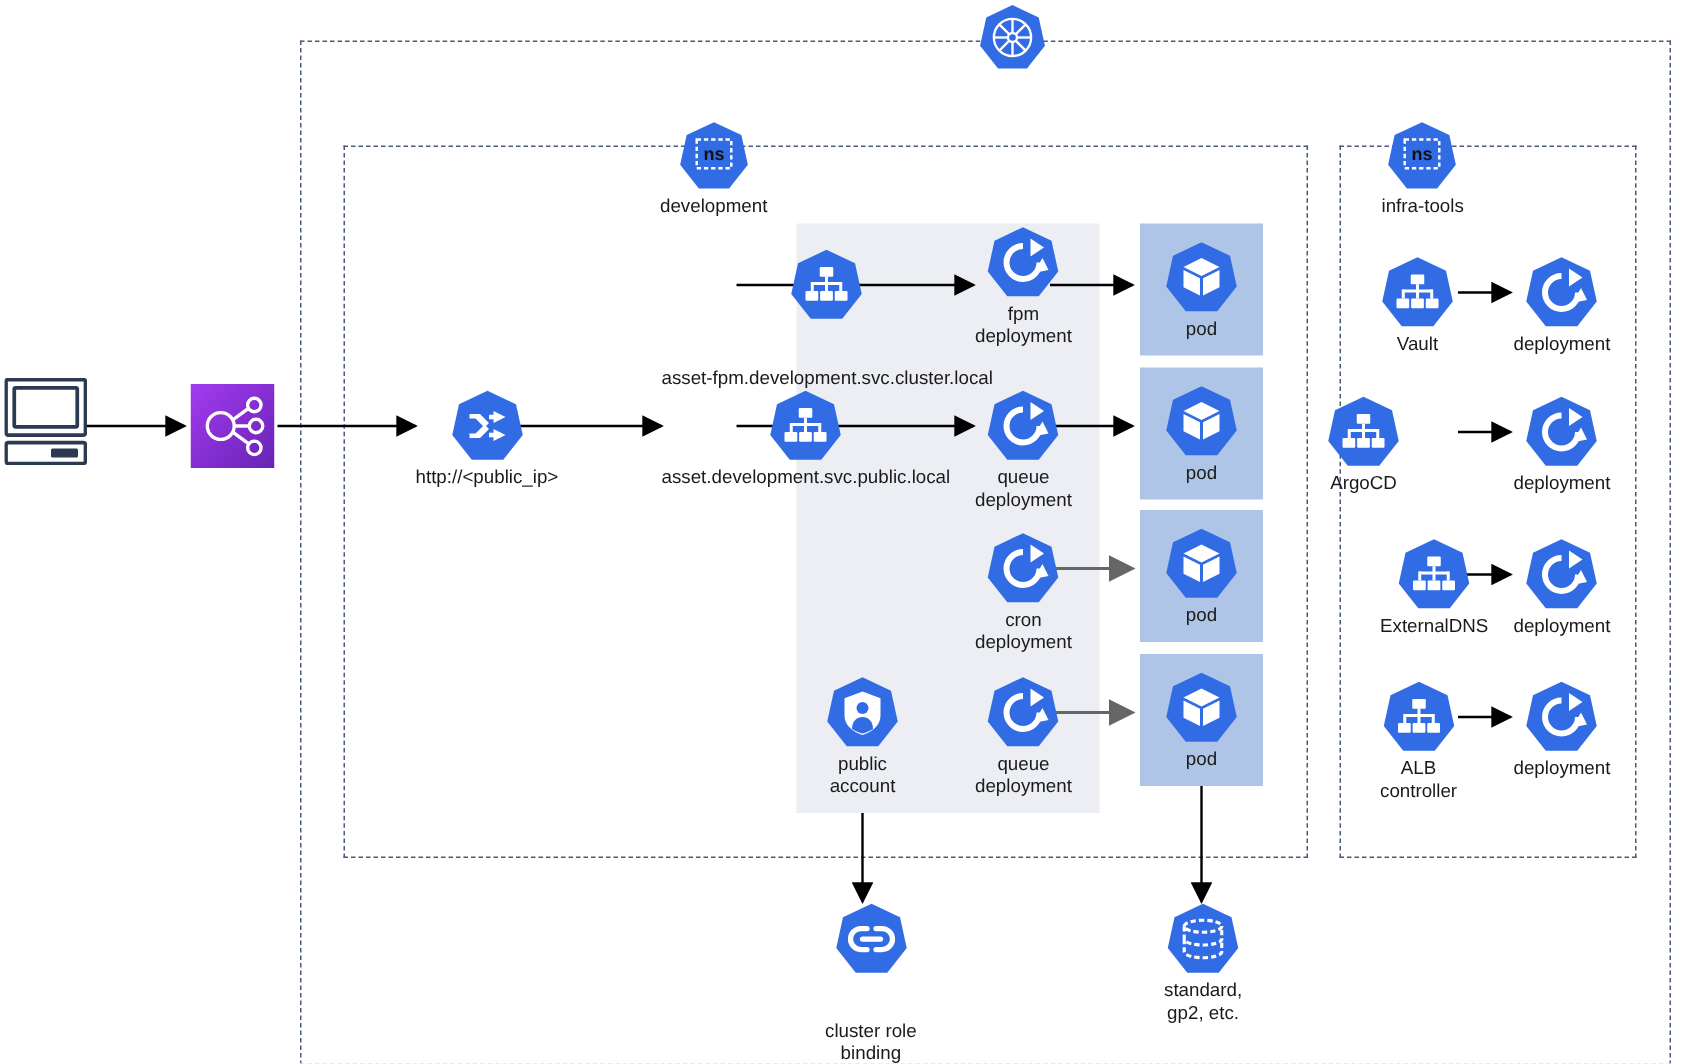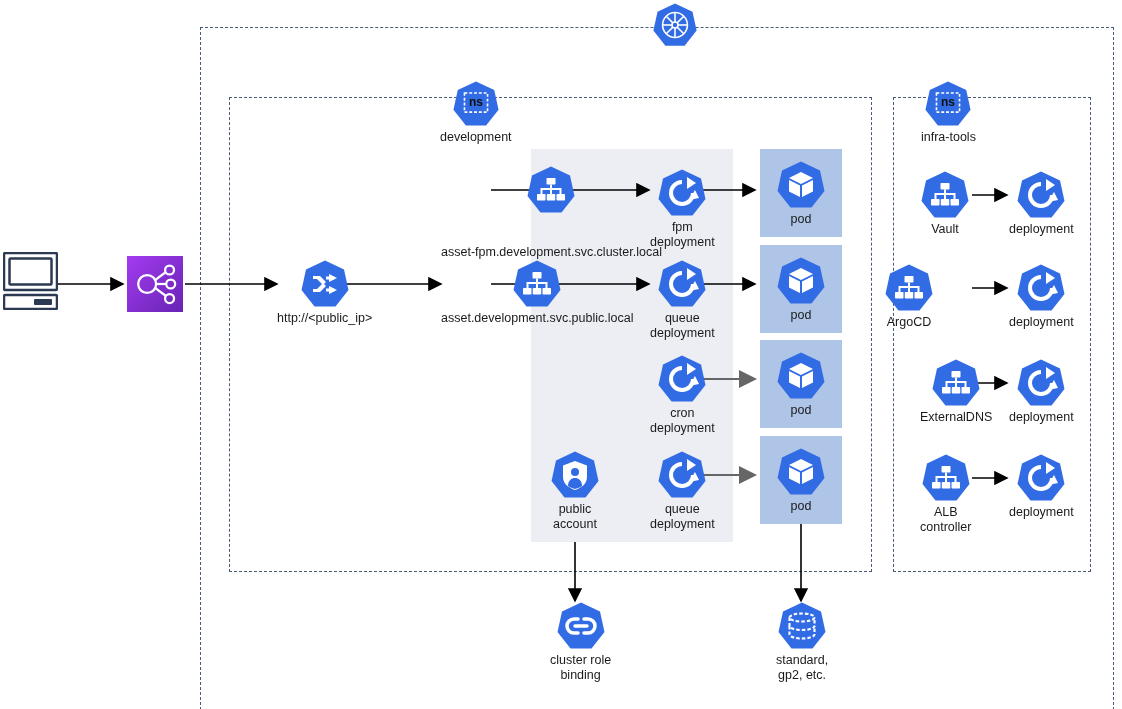--- a/index.html
+++ b/index.html
@@ -188,21 +188,21 @@
         <rect x="48" y="39" width="4" height="9"></rect>
         <rect x="30" y="46" width="40" height="4"></rect>
         <rect x="29" y="46" width="4" height="12"></rect>
         <rect x="48" y="46" width="4" height="12"></rect>
         <rect x="67" y="46" width="4" height="12"></rect>
       </g>
     </svg>
     <div class="cap cap-wide">asset.development.svc.public.local</div>
   </div>
 
-  <div class="node" style="left:650px;top:168px;justify-content:flex-end;">
+  <div class="node" style="left:650px;top:150px;justify-content:flex-end;">
     <svg class="k8s-ico" width="50" height="50" viewBox="0 0 100 100">
       <path d="M50 3 L88 21 L97 62 L71 95 L29 95 L3 62 L12 21 Z" fill="#326ce5"></path>
       <path d="M50 24 A26 26 0 1 0 76 50 L68 50 A18 18 0 1 1 50 32 Z" fill="#ffffff"></path>
       <path d="M60 18 L78 30 L60 42 Z" fill="#ffffff"></path>
       <path d="M64 64 L76 44 L84 60 Z" fill="#ffffff"></path>
     </svg>
     <div class="cap">fpm
 deployment</div>
   </div>
 
@@ -291,21 +291,21 @@
     <svg class="k8s-ico" width="50" height="50" viewBox="0 0 100 100">
       <path d="M50 3 L88 21 L97 62 L71 95 L29 95 L3 62 L12 21 Z" fill="#326ce5"></path>
       <path d="M50 22 L74 31 L74 54 C74 68 62 76 50 80 C38 76 26 68 26 54 L26 31 Z" fill="#ffffff"></path>
       <circle cx="50" cy="44" r="8" fill="#326ce5"></circle>
       <path d="M36 72 C36 61 43 56 50 56 C57 56 64 61 64 72 C58 76 54 77 50 78 C46 77 42 76 36 72 Z" fill="#326ce5"></path>
     </svg>
     <div class="cap">public
 account</div>
   </div>
 
-  <div class="node" style="left:550px;top:601px;">
+  <div class="node" style="left:550px;top:601px;gap:27px;">
     <svg class="k8s-ico" width="50" height="50" viewBox="0 0 100 100">
       <path d="M50 3 L88 21 L97 62 L71 95 L29 95 L3 62 L12 21 Z" fill="#326ce5"></path>
       <g fill="none" stroke="#ffffff" stroke-width="7" stroke-linecap="round">
         <path d="M44 36 L36 36 A14 14 0 0 0 36 64 L44 64"></path>
         <path d="M56 36 L64 36 A14 14 0 0 1 64 64 L56 64"></path>
         <line x1="38" y1="50" x2="62" y2="50"></line>
       </g>
     </svg>
     <div class="cap">cluster  role
 binding</div>

